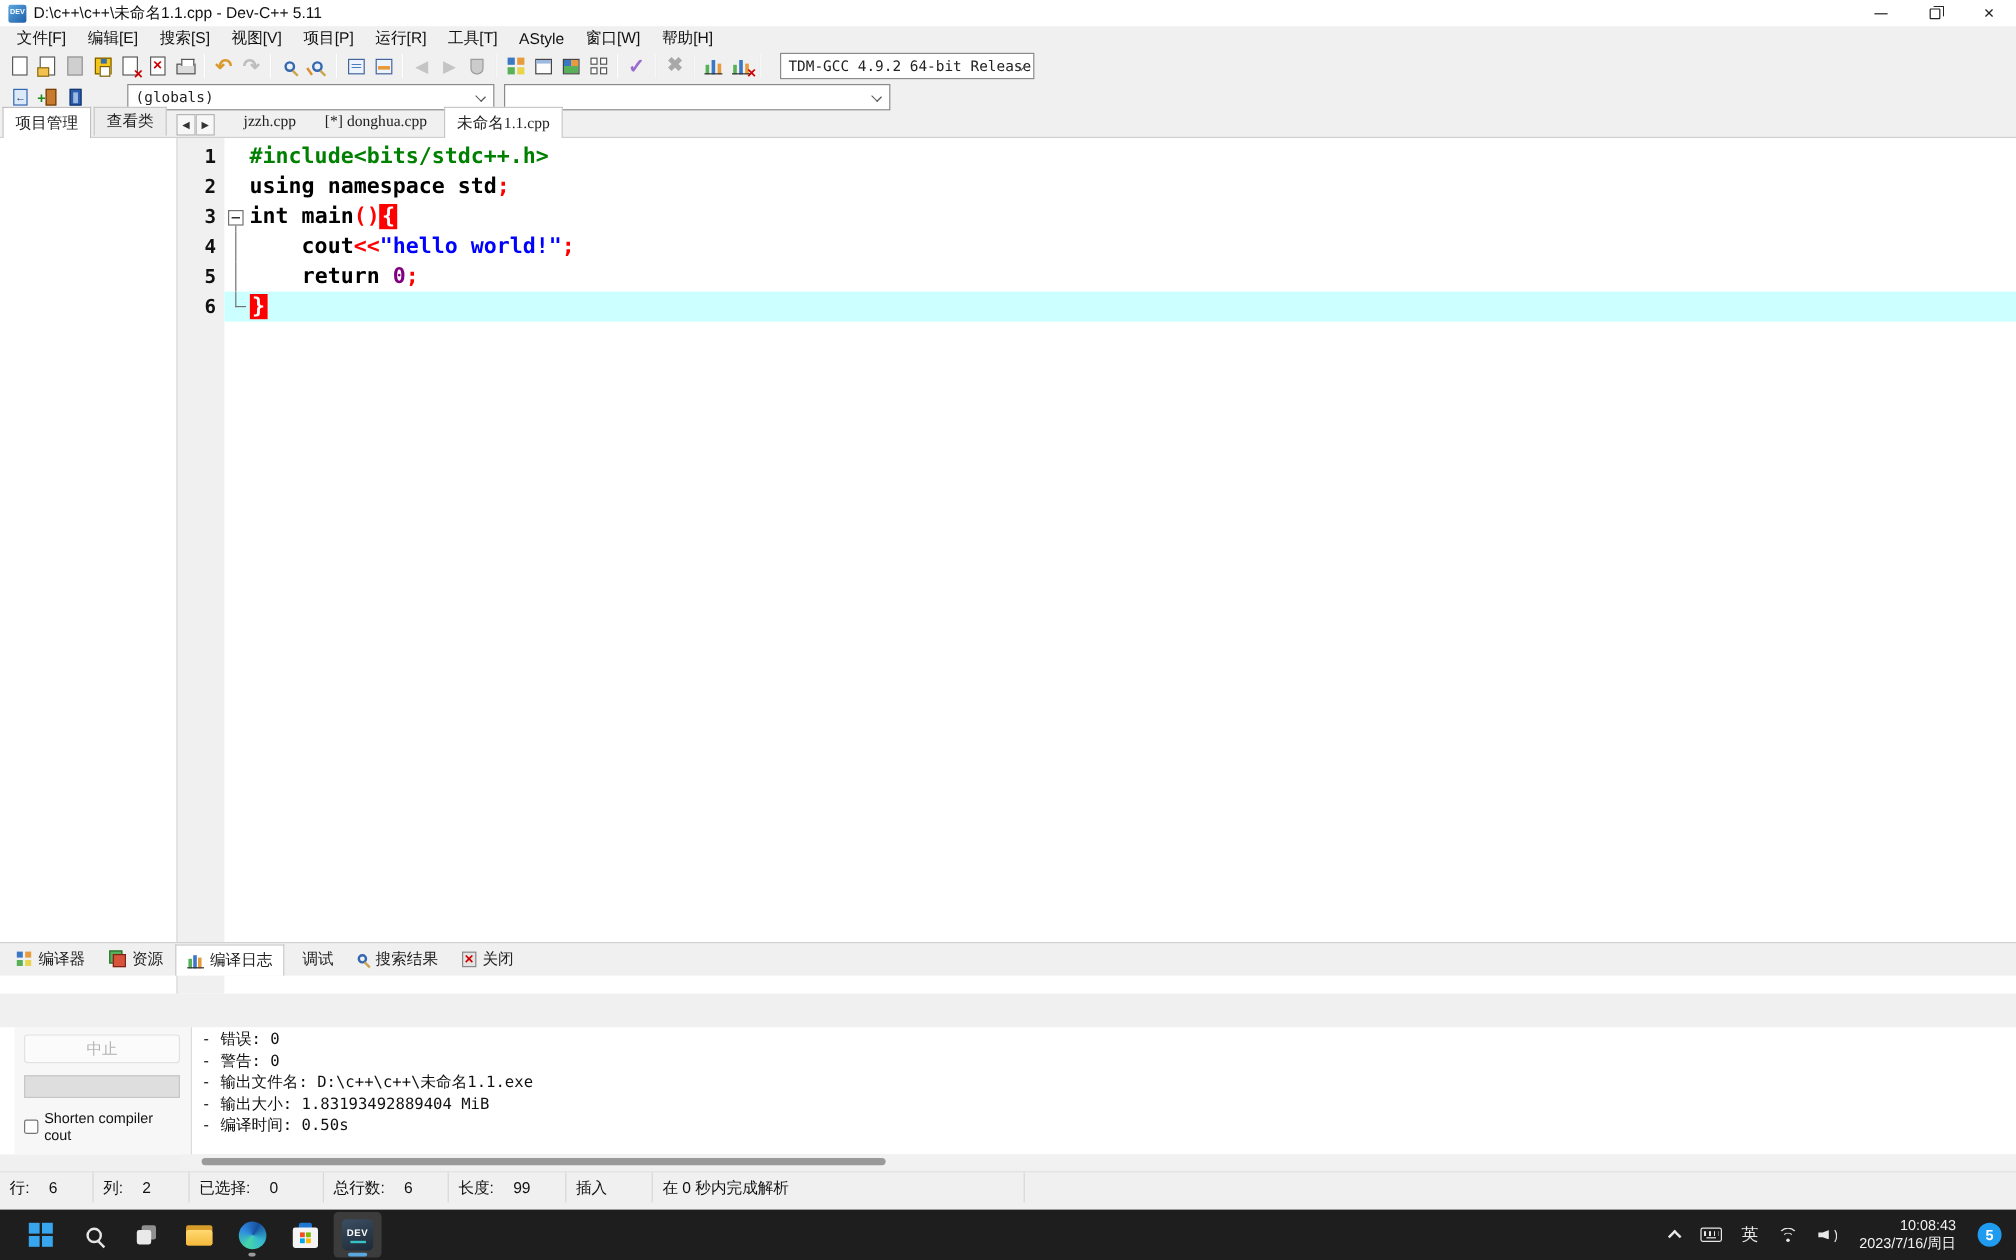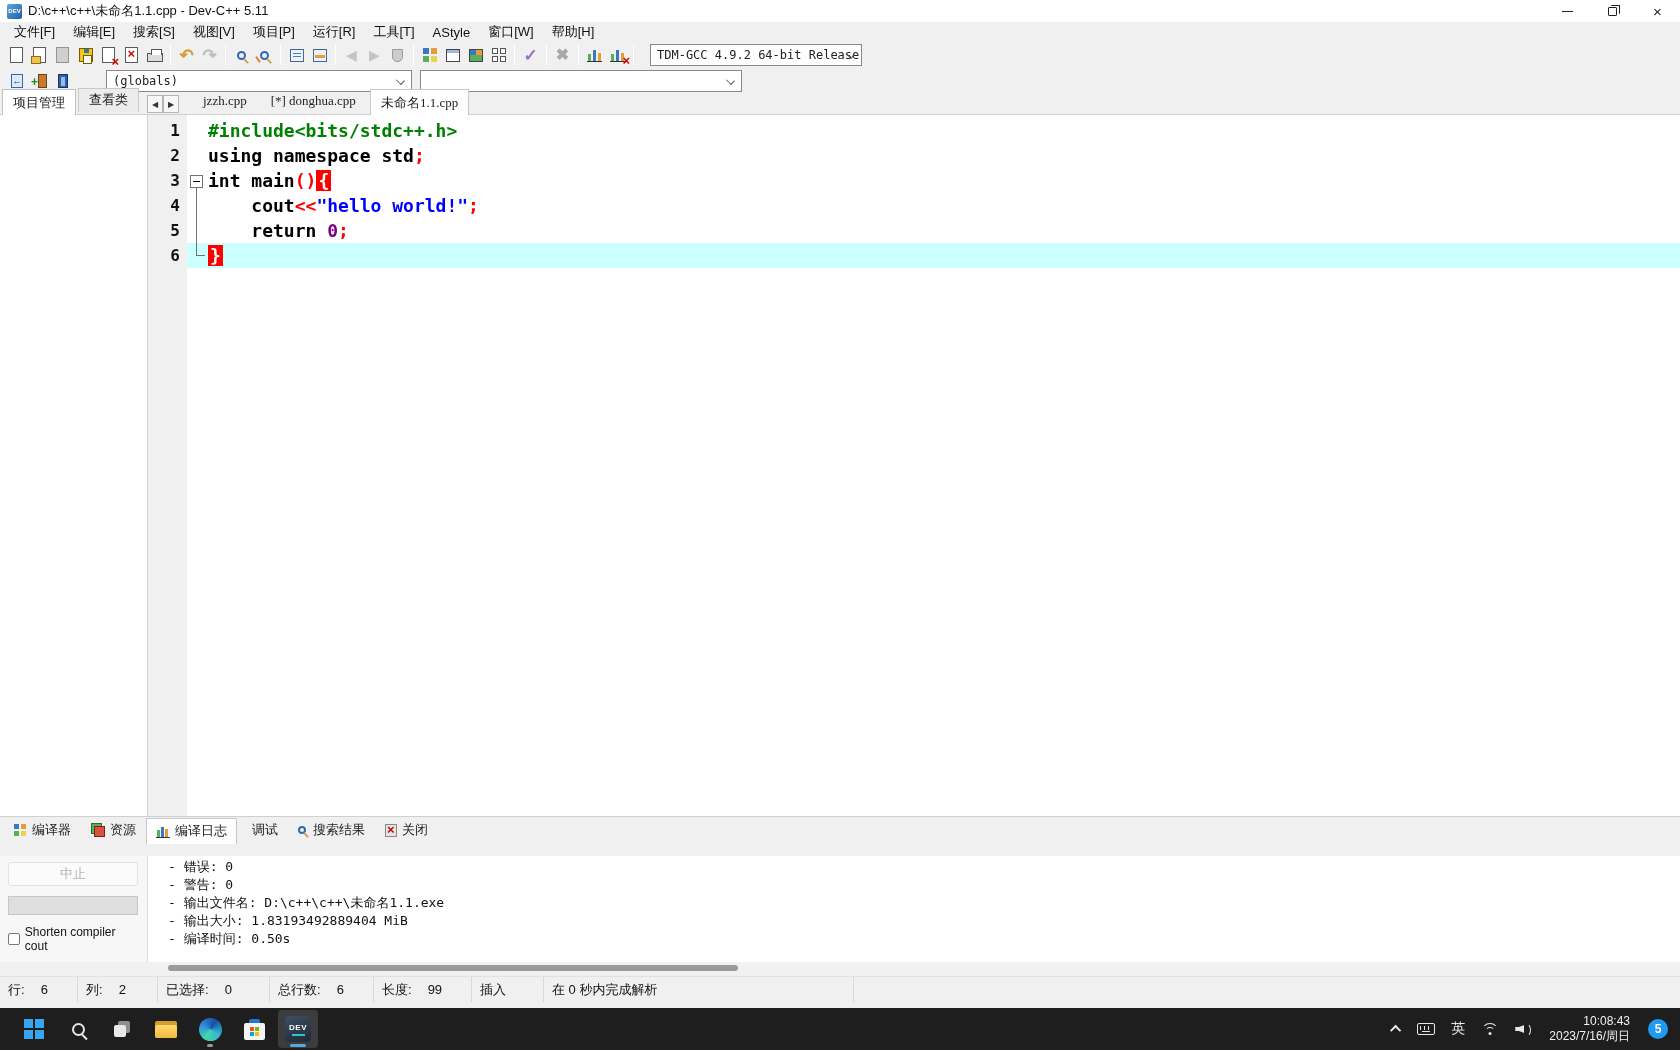--- a/index.html
+++ b/index.html
@@ -78,21 +78,21 @@
 
   
   #tabstrip { position:absolute; left:0; top:93px; width:1680px; height:22px; background:#f0f0f0; border-bottom:1px solid #cfcfcf; display:flex; align-items:flex-end; font-size:13px; }
   .ltab { padding:2px 10px 3px; border:1px solid #c8c8c8; border-bottom:none; background:#ececec; margin-left:2px; color:#222; }
   .ltab.active { background:#fff; padding-top:4px; position:relative; top:1px; border-color:#c0c0c0; }
   .tab-arrows { display:flex; margin-left:8px; margin-bottom:1px; }
   .tarrow { width:16px; height:18px; border:1px solid #b5b5b5; background:#f7f7f7; display:flex; align-items:center; justify-content:center; font-size:8px; color:#333; }
   .etab { padding:2px 10px 3px; color:#222; margin-left:4px; }
   .etab.active { background:#fff; border:1px solid #c8c8c8; border-bottom:none; padding-top:4px; position:relative; top:1px; }
   #editor-tabs { display:flex; margin-left:10px; align-items:center;font-family:Liberation Serif, serif; }
-  #left-tabs { display:flex; align-items:flex-start; }
+  #left-tabs { display:flex; align-items:center; }
 
   
   #project-panel { position:absolute; left:0; top:115px; width:148px; height:713px; background:#ffffff; border-right:1px solid #d2d2d2; }
   #editor { position:absolute; left:150px; top:115px; width:1530px; height:713px; background:#ffffff; }
   #gutter-bg { position:absolute; left:0; top:0; bottom:0; width:37px; background:#f0f0f0; }
   #code-rows { position:relative; padding-top:3px; font-family:"DejaVu Sans Mono",monospace; }
   .row { display:flex; height:25px; line-height:25px; }
   .ln { width:37px; text-align:right; padding-right:7px; font-size:16px; font-weight:bold; color:#111; }
   .fold { width:21px; position:relative; }
   .codeline { flex:1; white-space:pre; font-size:18px; font-weight:bold; color:#000; }
@@ -105,21 +105,21 @@
   .tok-num { color:var(--number); }
   .tok-brace { background:var(--brace_highlight_bg); color:var(--brace_highlight_fg); padding:0 2px; }
   .f-box::before { content:""; position:absolute; left:3px; top:7px; width:11px; height:11px; border:1px solid #737373;
      background-color:#fff; background-image:linear-gradient(#000,#000); background-size:7px 1px; background-position:center; background-repeat:no-repeat; }
   .f-box::after { content:""; position:absolute; left:9px; top:20px; bottom:0; width:1px; background:#737373; }
   .f-line::before { content:""; position:absolute; left:9px; top:0; bottom:0; width:1px; background:#737373; }
   .f-corner::before { content:""; position:absolute; left:9px; top:0; height:13px; width:1px; background:#737373; }
   .f-corner::after { content:""; position:absolute; left:9px; top:12px; width:9px; height:1px; background:#737373; }
 
   
-  #bottom-tabbar { position:absolute; left:0; top:816px; width:1680px; height:28px; background:#f0f0f0; border-top:1px solid #d0d0d0; display:flex; align-items:flex-end; padding-left:4px; font-size:13px; }
+  #bottom-tabbar { position:absolute; left:0; top:785px; width:1680px; height:28px; background:#f0f0f0; border-top:1px solid #d0d0d0; display:flex; align-items:flex-end; padding-left:4px; font-size:13px; }
   .btab { display:flex; align-items:center; gap:5px; padding:3px 9px 4px; color:#222; border:1px solid transparent; }
   .btab.active { background:#fff; border-color:#c8c8c8; border-bottom:none; }
   .bt-grid { width:13px; height:13px; background:
      linear-gradient(#3b78c4,#3b78c4) 0 0 / 5px 5px no-repeat,
      linear-gradient(#e89b3c,#e89b3c) 7px 0 / 5px 5px no-repeat,
      linear-gradient(#58b058,#58b058) 0 7px / 5px 5px no-repeat,
      linear-gradient(#e8d44d,#e8d44d) 7px 7px / 5px 5px no-repeat; }
   .bt-layers { width:14px; height:14px; position:relative; }
   .bt-layers::before { content:""; position:absolute; left:0; top:0; width:9px; height:9px; background:#58b058; border:1px solid #2e6b2e; }
   .bt-layers::after { content:""; position:absolute; right:0; bottom:0; width:9px; height:9px; background:#d8533c; border:1px solid #7c2417; }
@@ -127,21 +127,21 @@
      linear-gradient(#58b058,#58b058) 1px 5px / 3px 8px no-repeat,
      linear-gradient(#3b78c4,#3b78c4) 5px 2px / 3px 11px no-repeat,
      linear-gradient(#e89b3c,#e89b3c) 9px 4px / 3px 9px no-repeat; }
   .bt-check { color:#9b6bce; font-size:14px; font-weight:bold; line-height:1; }
   .bt-mag { width:8px; height:8px; border:2px solid #3367b0; border-radius:50%; position:relative; margin-right:2px; }
   .bt-mag::after { content:""; position:absolute; right:-5px; bottom:-4px; width:6px; height:2px; background:#caa24a; transform:rotate(45deg); }
   .bt-closex { width:12px; height:13px; background:#e4e4e4; border:1px solid #8a8a8a; position:relative; }
   .bt-closex::after { content:"\00d7"; position:absolute; left:1px; top:-3px; color:#cf0000; font-weight:bold; font-size:13px; }
 
   #bottom-content { position:absolute; left:0; top:856px; width:1680px; height:106px; background:#ffffff; }
-  #bc-left { position:absolute; left:0; top:0; width:148px; height:100%; background:#f7f7f7; border-right:1px solid #dcdcdc; padding:6px 8px; }
+  #bc-left { position:absolute; left:12px; top:0; width:148px; height:100%; background:#f7f7f7; border-right:1px solid #dcdcdc; padding:6px 8px; }
   #abort-btn { width:130px; height:24px; background:#fbfbfb; border:1px solid #e2e2e2; border-radius:3px; color:#b4b4b4; font-size:13px; display:flex; align-items:center; justify-content:center; }
   #progress { width:130px; height:19px; margin-top:10px; background:#dedede; border:1px solid #c6c6c6; }
   #shorten-row { display:flex; align-items:center; gap:5px; margin-top:10px; }
   #shorten-box { width:12px; height:12px; border:1px solid #767676; background:#fff; border-radius:2px; }
   #shorten-label { font-size:12px; color:#111; }
   #log-lines { position:absolute; left:168px; top:3px; font-family:"DejaVu Sans Mono",monospace; font-size:13px; color:#111; }
   .log-line { line-height:16px; margin-bottom:2px; white-space:pre; }
 
   #hscroll { position:absolute; left:150px; top:962px; width:1530px; height:12px; background:#f1f1f1; }
   #hscroll-thumb { position:absolute; left:18px; top:3px; width:570px; height:6px; background:#9a9a9a; border-radius:3px; }

